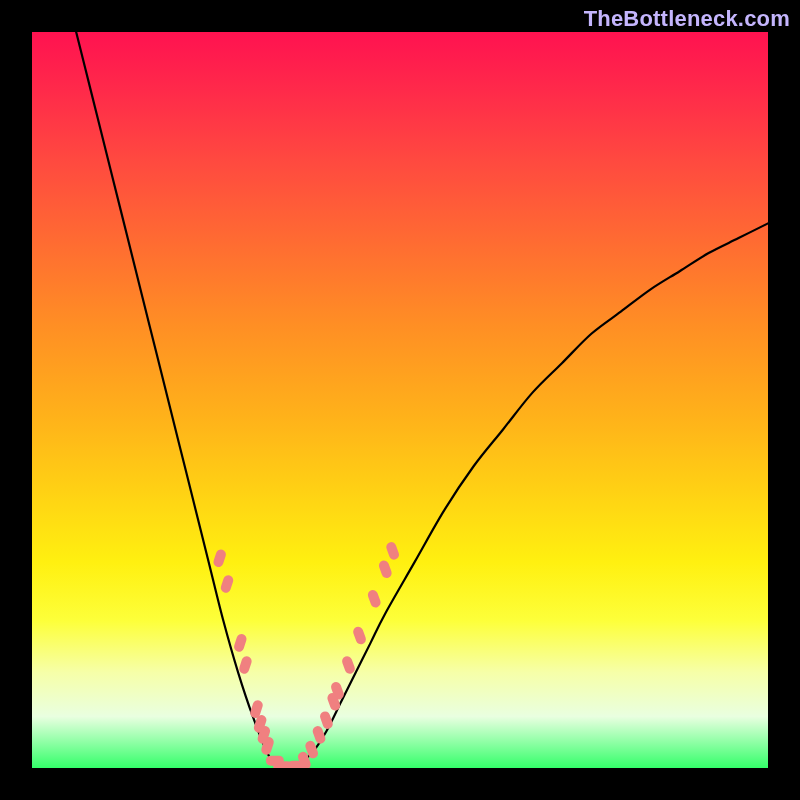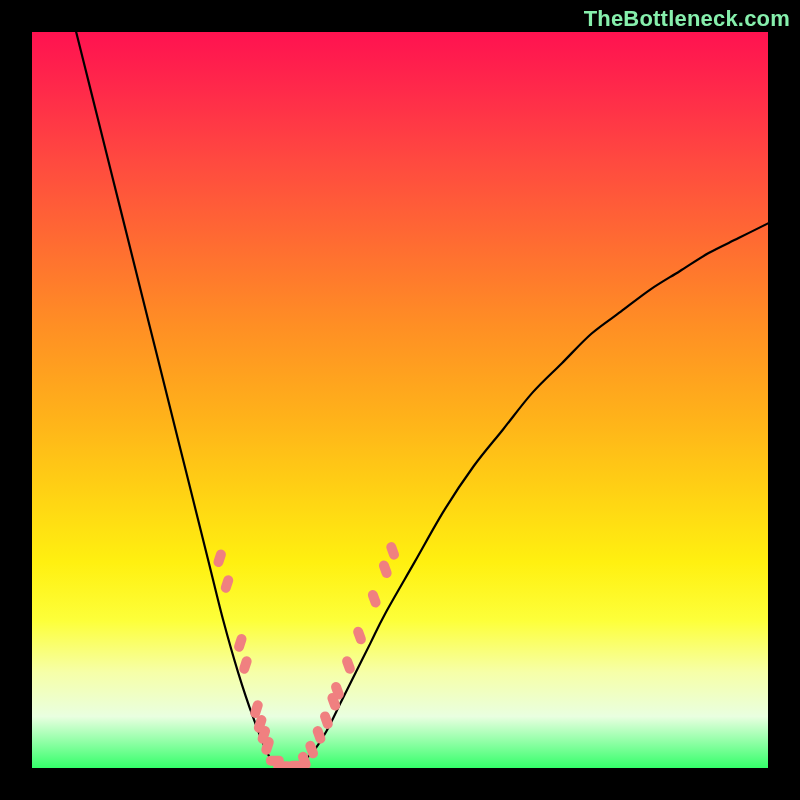--- a/index.html
+++ b/index.html
@@ -37,21 +37,21 @@
     width: 736px;
     height: 736px;
   }
   .watermark {
     position: absolute;
     top: 6px;
     right: 10px;
     font-family: Arial, Helvetica, sans-serif;
     font-size: 22px;
     font-weight: 600;
-    color: #86efac;
+    color: #c4b5fd;
     letter-spacing: 0.2px;
   }
 </style>
 </head>
 <body>
 
 <div class="chart-container">
   <div class="watermark">TheBottleneck.com</div>
   <div class="plot-area">
     <svg class="curve-layer" viewBox="0 0 736 736" preserveAspectRatio="none">

